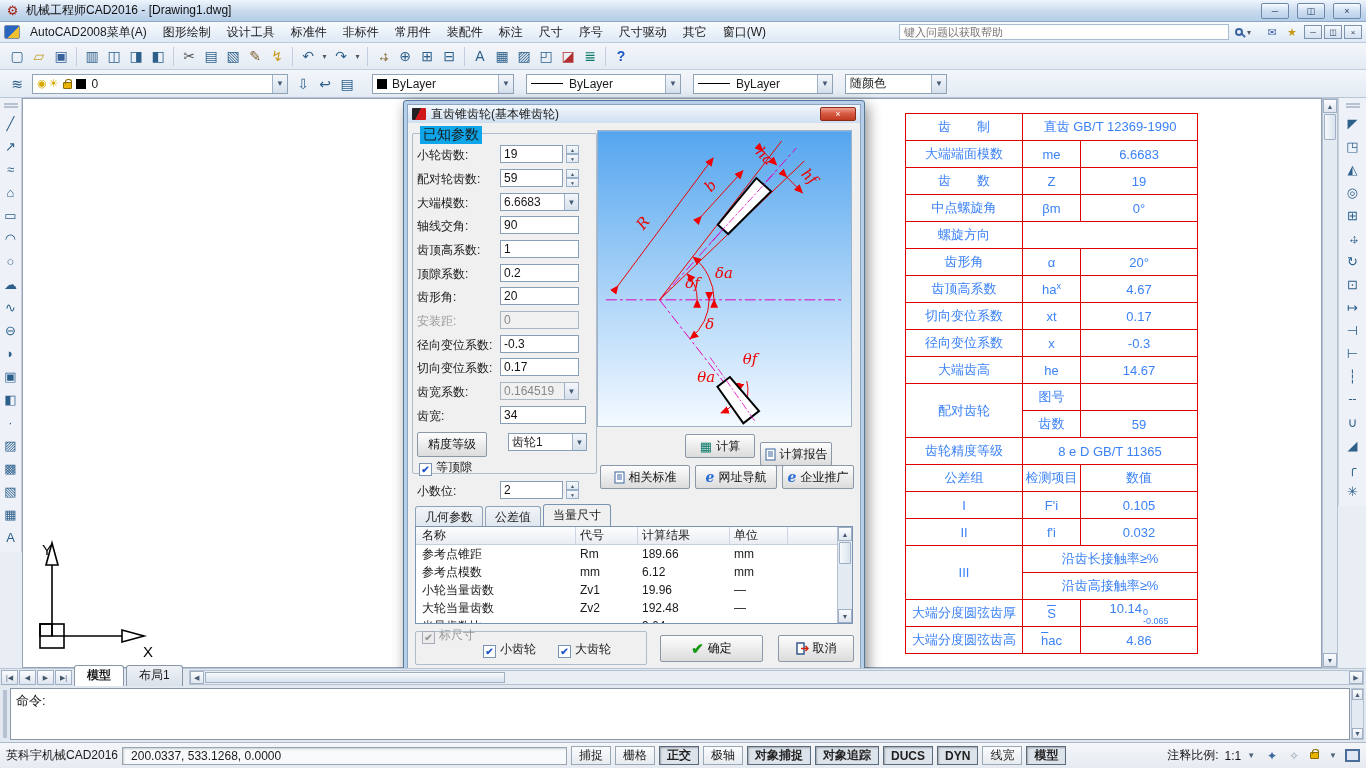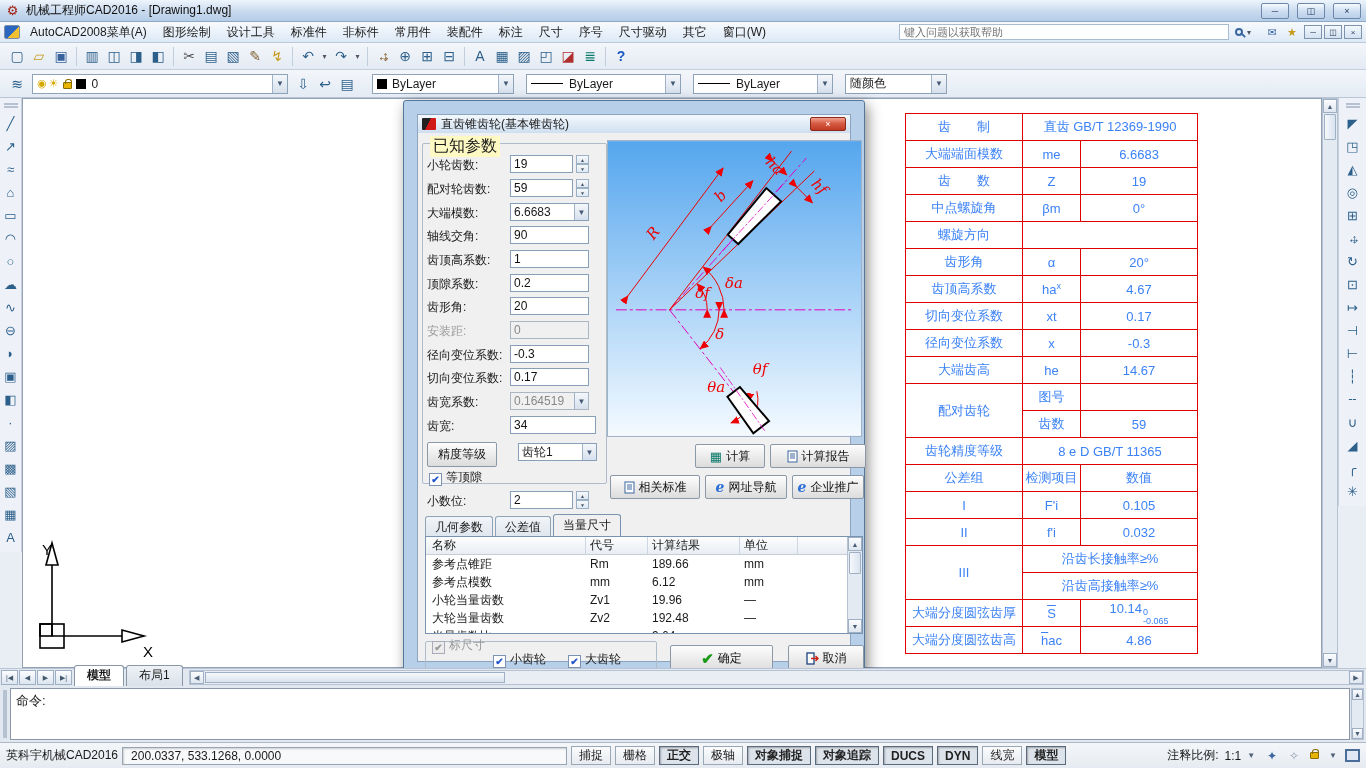--- a/index.html
+++ b/index.html
@@ -69,37 +69,37 @@
 
 #ucs{position:absolute;left:30px;top:435px}
 
 
 #param-table{position:absolute;left:905px;top:15px;border-collapse:collapse;table-layout:fixed;width:292px;background:#fff}
 #param-table td{border:1px solid #e00000;height:27px;text-align:center;font-size:13px;color:#3b82f6;padding:0 2px;overflow:hidden;white-space:nowrap}
 #param-table .ovl{text-decoration:overline}
 .tolstack{display:inline-flex;flex-direction:column;font-size:9px;line-height:9px;vertical-align:-2px;text-align:left;margin-left:1px}
 
 
-#gear-dialog{position:absolute;left:403px;top:2px;width:462px;height:576px;background:#b7cfe8;border:1px solid #56779c;border-radius:3px;padding:13px;box-shadow:3px 5px 14px rgba(0,0,0,.45)}
+#gear-dialog{position:absolute;left:403px;top:2px;width:462px;height:576px;background:#b7cfe8;border:1px solid #56779c;border-radius:3px;padding:3px;box-shadow:3px 5px 14px rgba(0,0,0,.45)}
 #dlg-inner{position:relative;width:100%;height:100%;background:#f0f0f0;border:1px solid #8ba4bf}
 #dlg-title{height:18px;display:flex;align-items:center;gap:5px;padding:0 4px;background:linear-gradient(#f3f8fd,#cfdff0);font-size:12px}
 #dlg-icon{width:14px;height:12px;background:linear-gradient(115deg,#222 45%,#d01818 45%);border-radius:1px}
 #dlg-close{margin-left:auto;width:36px;height:14px;border:1px solid #8c2a1a;border-radius:2px;background:linear-gradient(#f2a090,#d75c45 45%,#c03a22);color:#fff;font-size:9px;display:flex;align-items:center;justify-content:center}
 #dlg-body{position:relative;width:100%;height:calc(100% - 18px)}
 .flabel{position:absolute;left:9px;font-size:12px;white-space:nowrap}
 .flabel.dis{color:#9a9a9a}
 .fld{position:absolute;height:18px;border:1px solid #879fb8;background:#fff;font-size:12px;padding:1px 3px;font-family:inherit;color:#111}
 .fld.dis{background:#f0f0f0;color:#888;border-color:#aab6c2}
 .spin{position:absolute;width:13px;height:18px;display:flex;flex-direction:column}
 .spin span{flex:1;border:1px solid #9ab0c6;background:linear-gradient(#f6f9fc,#dfe8f2);font-size:5px;display:flex;align-items:center;justify-content:center;color:#456}
 .dcombo{position:absolute;height:18px;border:1px solid #879fb8;background:#fff;display:flex;align-items:center;padding-left:3px;font-size:12px}
 .dcombo .dd{margin-left:auto;width:14px;height:16px;background:linear-gradient(#f4f7fb,#d6e0ec);border-left:1px solid #9fb2c8;display:flex;align-items:center;justify-content:center;font-size:8px;color:#445a74}
 .dcombo.dis{background:#f0f0f0;color:#888;border-color:#aab6c2}
 .grp{position:absolute;border:1px solid #aebccb;border-radius:2px}
-.grp-legend{position:absolute;background:#fef9c3;padding:0 3px;font-size:16px}
+.grp-legend{position:absolute;background:#0ea5e9;padding:0 3px;font-size:14px}
 .dbtn{position:absolute;display:flex;align-items:center;justify-content:center;gap:4px;border:1px solid #8a98a8;border-radius:2px;background:linear-gradient(#fdfdfd,#e9e9e9 60%,#dcdcdc);font-size:12px;color:#111}
 .cb{display:inline-flex;width:13px;height:13px;border:1px solid #7a93b3;background:#fff;align-items:center;justify-content:center;font-size:10px;color:#2255cc;font-weight:bold;margin-right:4px;vertical-align:-2px}
 .cb.dis{color:#999;background:#ececec;border-color:#aab}
 .cklabel{font-size:12px}
 .cklabel.dis{color:#9a9a9a}
 .dtab{display:inline-block;padding:2px 9px 3px;border:1px solid #8fa3b8;border-bottom:none;background:linear-gradient(#f2f5f9,#dde4ec);border-radius:3px 3px 0 0;margin-right:2px;font-size:12px;position:relative;top:2px}
 .dtab.active{background:#f0f0f0;top:0;padding-bottom:5px;border-color:#7a93b3}
 #dlg-list{position:absolute;left:7px;top:403px;width:438px;height:98px;border:1px solid #7a93b3;background:#fff;overflow:hidden}
 .lt-row{display:flex;height:18px;align-items:center;font-size:12px}
 .lt-head{height:18px;background:linear-gradient(#fcfdfe,#e9edf3);border-bottom:1px solid #c5cedb}
@@ -629,21 +629,21 @@
             <text x="108" y="199" data-name="label-delta">δ</text>
             <text x="100" y="253" data-name="label-theta-a">θa</text>
             <text x="146" y="235" data-name="label-theta-f">θf</text>
           </g>
         </svg>
 
         <div class="dbtn" style="left:277px;top:311px;width:70px;height:24px" data-name="calculate-button">
           <span style="color:#0a7a6a;font-size:13px" data-name="calculator-icon">▦</span>
           <span>计算</span>
         </div>
-        <div class="dbtn" style="left:352px;top:311px;width:96px;height:24px" data-name="calc-report-button">
+        <div class="dbtn" style="left:352px;top:319px;width:72px;height:24px" data-name="calc-report-button">
           <svg width="11" height="13" viewBox="0 0 11 13" data-name="document-icon">
               <rect x="1" y="1" width="9" height="11" fill="#fff" stroke="#3b66a0"></rect>
               <path d="M3 4h5M3 6h5M3 8h5" stroke="#3b66a0"></path>
             </svg>
           <span>计算报告</span>
         </div>
         <div class="dbtn" style="left:192px;top:342px;width:90px;height:24px" data-name="standards-button">
           <svg width="11" height="13" viewBox="0 0 11 13" data-name="document-icon">
               <rect x="1" y="1" width="9" height="11" fill="#fff" stroke="#3b66a0"></rect>
               <path d="M3 4h5M3 6h5M3 8h5" stroke="#3b66a0"></path>

